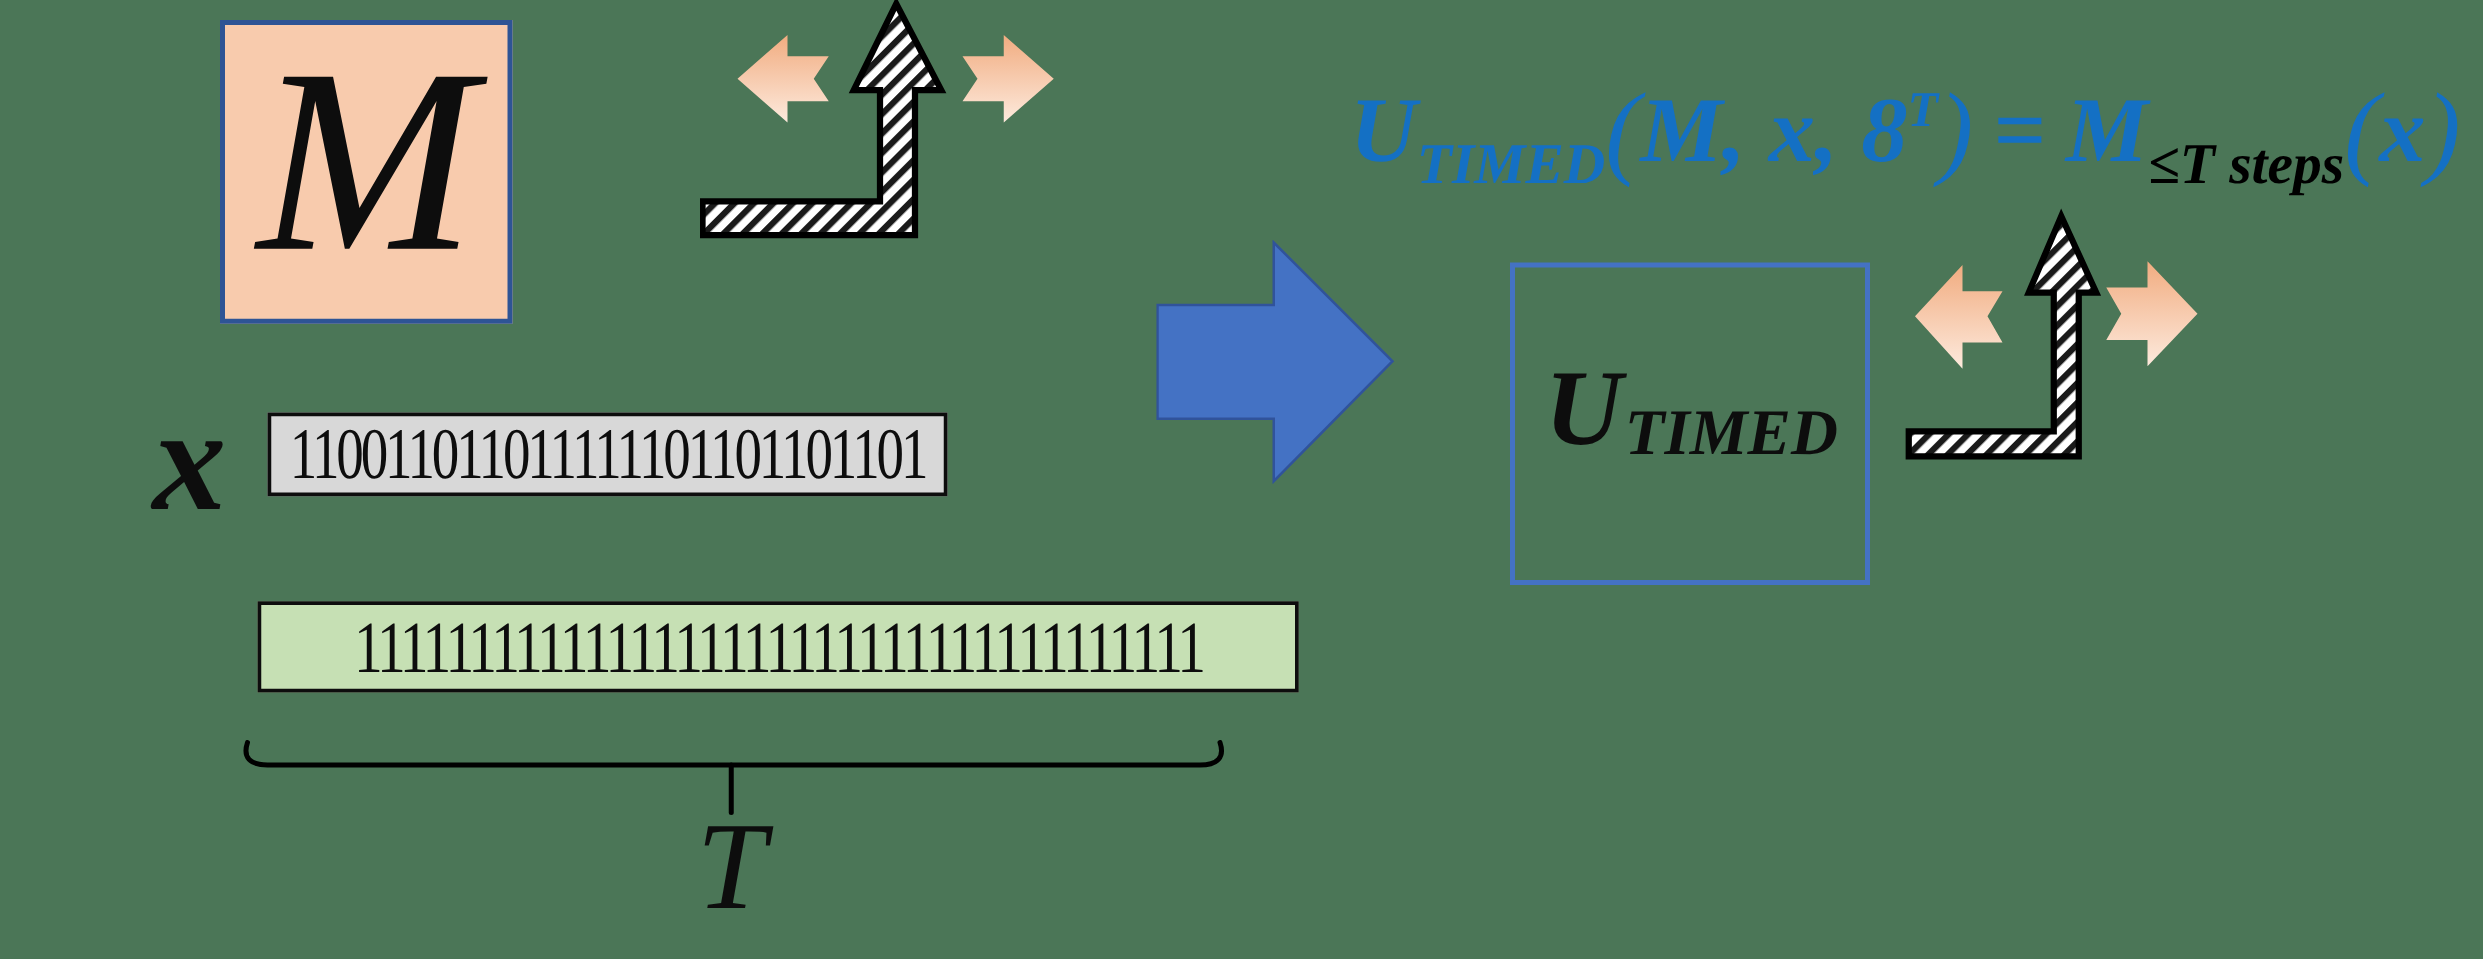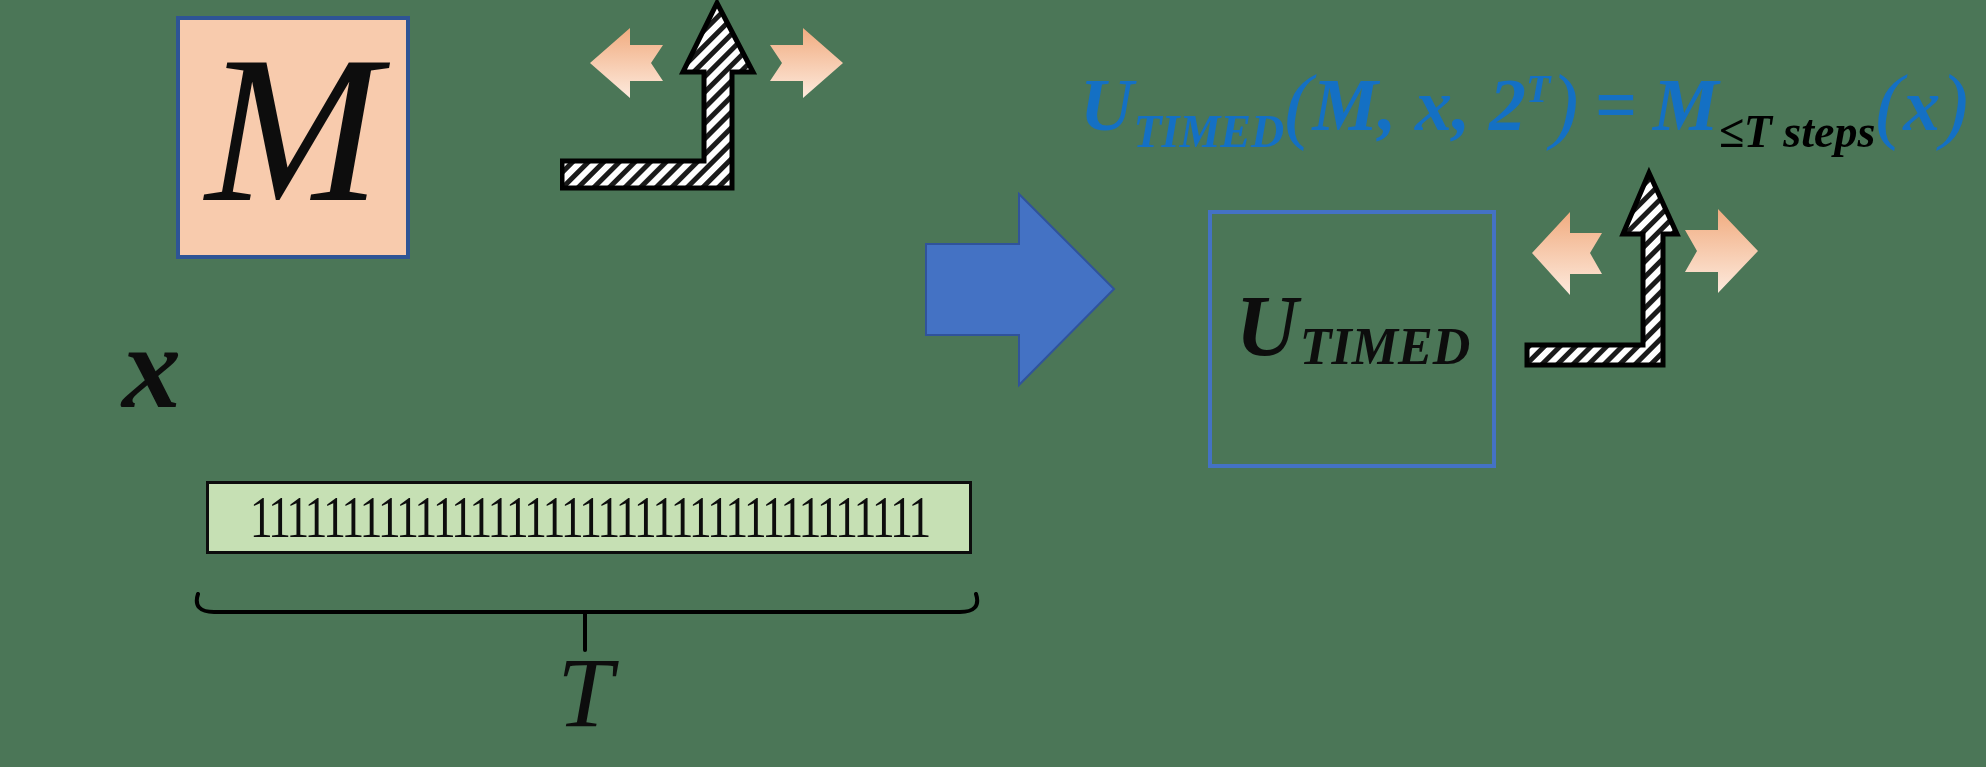--- a/index.html
+++ b/index.html
@@ -19,21 +19,21 @@
     position:absolute;left:122px;top:318px;font-style:italic;font-weight:bold;
     font-size:118px;line-height:100px;
   }
   .x-box{
     position:absolute;left:214px;top:330px;width:544px;height:67px;
     background:#d8d8d8;border:3px solid #0d0d0d;box-sizing:border-box;
     display:flex;align-items:center;justify-content:center;
   }
   .x-bits{font-size:44px;letter-spacing:-2.5px;transform:scaleY(1.32);white-space:nowrap;}
   .t-box{
-    position:absolute;left:206px;top:481px;width:766px;height:73px;
+    position:absolute;left:206px;top:481px;width:833px;height:73px;
     background:#c6e0b4;border:3px solid #0d0d0d;box-sizing:border-box;
     display:flex;align-items:center;justify-content:center;
   }
   .t-bits{font-size:46px;letter-spacing:-3px;transform:scaleY(1.28);white-space:nowrap;}
   .brace-svg{position:absolute;left:192px;top:592px;}
   .t-label{
     position:absolute;left:510px;top:640px;width:150px;text-align:center;
     font-style:italic;font-size:100px;line-height:1.05;
   }
   
@@ -81,20 +81,23 @@
     <span class="m-label">M</span>
   </div>
 
   <svg class="arrows-left" width="300" height="196" viewBox="0 0 300 196">
     <polygon points="30,63 70,28 70,45 103,45 91,63 103,81 70,81 70,98" fill="url(#peach)"></polygon>
     <path d="M 2,161 L 144,161 L 144,72 L 123,72 L 157,3 L 193,72 L 172,72 L 172,188 L 2,188 Z" fill="url(#hatch)" stroke="#000000" stroke-width="5" stroke-linejoin="miter"></path>
     <polygon points="283,63 243,28 243,45 210,45 222,63 210,81 243,81 243,98" fill="url(#peach)"></polygon>
   </svg>
 
   <span class="x-label">x</span>
+  <div class="x-box">
+    <span class="x-bits">110011011011111101101101101</span>
+  </div>
 
   <div class="t-box">
     <span class="t-bits">1111111111111111111111111111111111111</span>
   </div>
 
   <svg class="brace-svg" width="790" height="78" viewBox="0 0 790 78">
     <path d="M 6,2 C 2,14 8,20 22,20 L 768,20 C 782,20 788,14 784,2" fill="none" stroke="#000000" stroke-width="4" stroke-linecap="round"></path>
     <path d="M 393,20 L 393,58" fill="none" stroke="#000000" stroke-width="4" stroke-linecap="round"></path>
   </svg>
   <div class="t-label">T</div>
@@ -108,16 +111,16 @@
       <span class="u-sub">TIMED</span>
   </div>
 
   <svg class="arrows-right" width="250" height="210" viewBox="0 0 250 210">
     <polygon points="12,88 50,47 50,68 82,68 70,88 82,109 50,109 50,130" fill="url(#peach)"></polygon>
     <path d="M 7,180 L 123,180 L 123,69 L 103,69 L 129,8 L 157,69 L 143,69 L 143,200 L 7,200 Z" fill="url(#hatch)" stroke="#000000" stroke-width="5" stroke-linejoin="miter"></path>
     <polygon points="238,86 198,44 198,65 165,65 177,86 165,107 198,107 198,128" fill="url(#peach)"></polygon>
   </svg>
 
   <div class="formula">
-    <span>U</span><span class="f-sub">TIMED</span><span class="f-paren">(</span><span>M, x, 2</span><span class="f-sup">T</span><span class="f-paren">)</span><span class="f-eq">=</span><span>M</span><span class="f-sub f-green">≤T steps</span><span class="f-paren">(</span><span>x</span><span class="f-paren">)</span>
+    <span>U</span><span class="f-sub">TIMED</span><span class="f-paren">(</span><span>M, x, 8</span><span class="f-sup">T</span><span class="f-paren">)</span><span class="f-eq">=</span><span>M</span><span class="f-sub f-green">≤T steps</span><span class="f-paren">(</span><span>x</span><span class="f-paren">)</span>
   </div>
 
 </div>
 
 </body></html>

